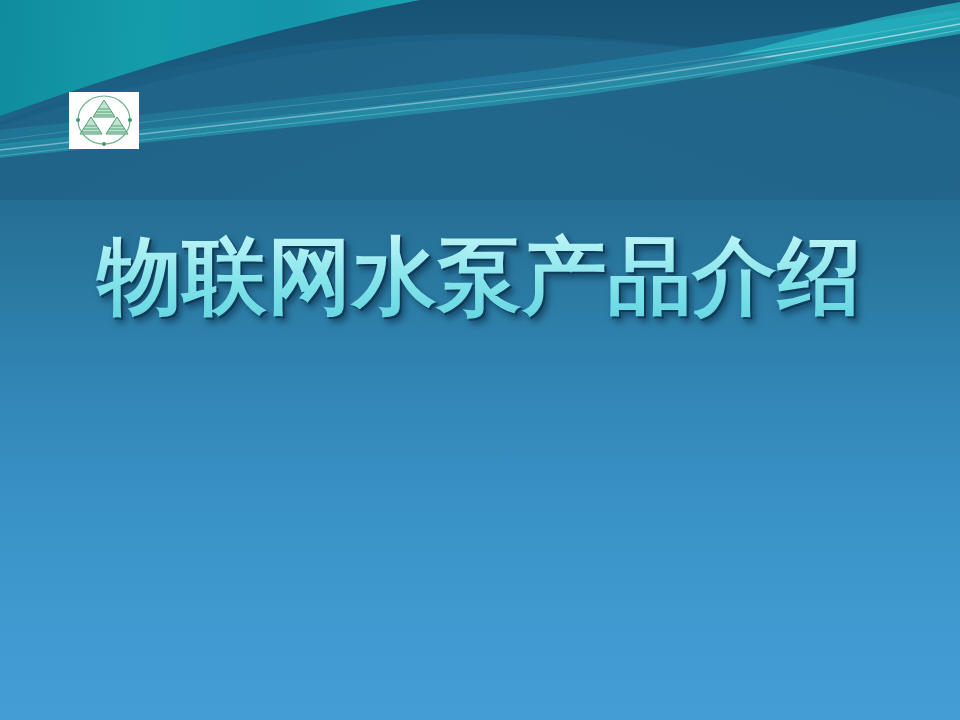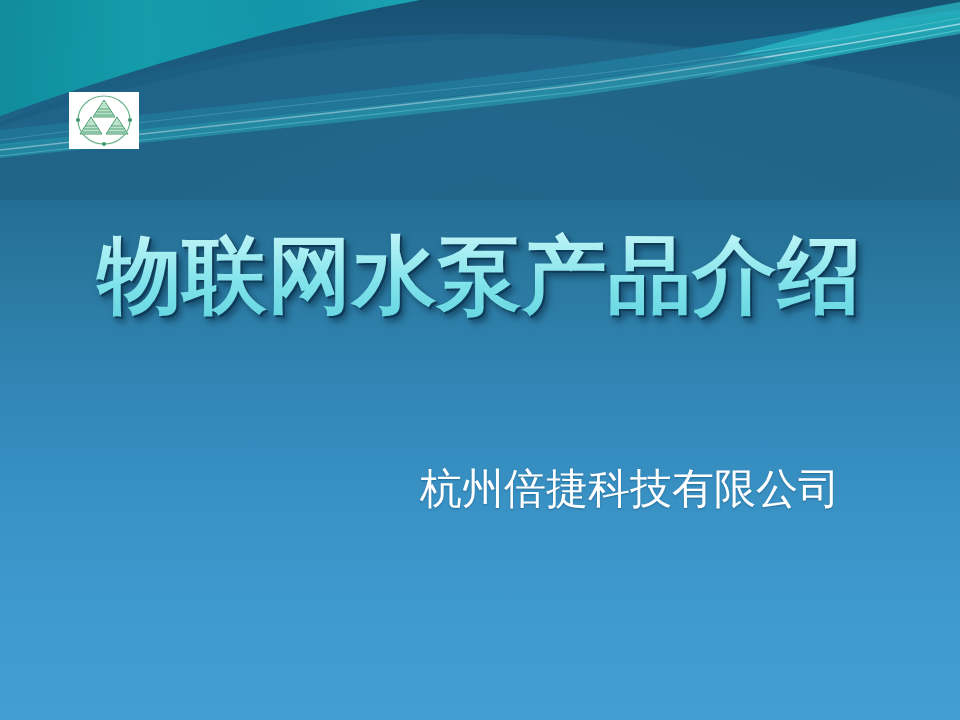--- a/index.html
+++ b/index.html
@@ -49,21 +49,21 @@
   }
   #logo-box svg { display: block; }
 
   
   #title {
     position: absolute;
     left: 60px;
     top: 222px;
     width: 840px;
     text-align: center;
-    font-family: Liberation Serif, serif;
+    font-family: Liberation Sans, sans-serif;
     font-weight: bold;
     font-size: 84px;
     line-height: 108px;
     letter-spacing: 1px;
     white-space: nowrap;
     color: #8ee9ef;
     background: linear-gradient(to bottom, #cdf6f8 0%, #a9eff3 26%, #7fe2ea 58%, #5fd3de 100%);
     -webkit-background-clip: text;
     background-clip: text;
     -webkit-text-fill-color: transparent;
@@ -166,15 +166,14 @@
 
       <g>
         <path d="M48,25 L59,42 L37,42 Z" fill="#bfe3cd" stroke="#4c9d74" stroke-width="1"></path>
         <path d="M42.5,34 H53.5 M40.5,37 H55.5 M38.7,40 H57.3" stroke="#4c9d74" stroke-width="0.9" fill="none"></path>
       </g>
     </svg>
   </div>
 
   <div id="title">物联网水泵产品介绍</div>
 
-  <div id="subtitle">杭州倍捷科技有限公司</div>
 
 </div>
 
 </body></html>

